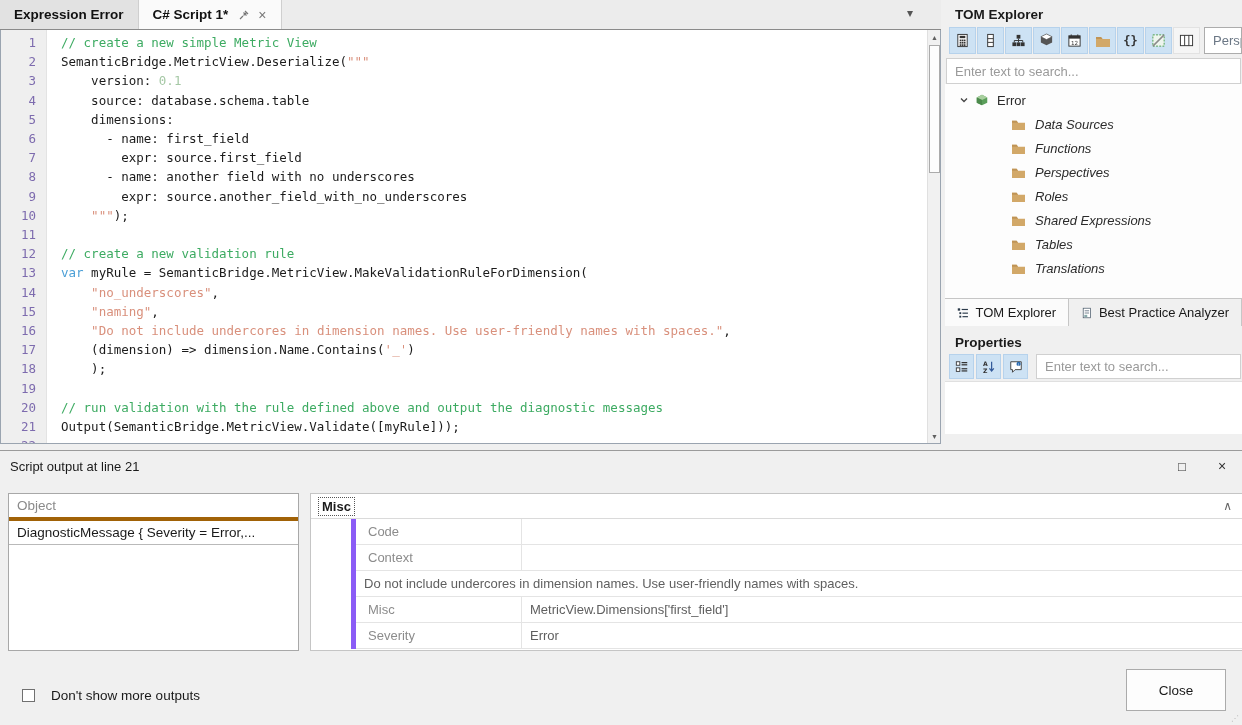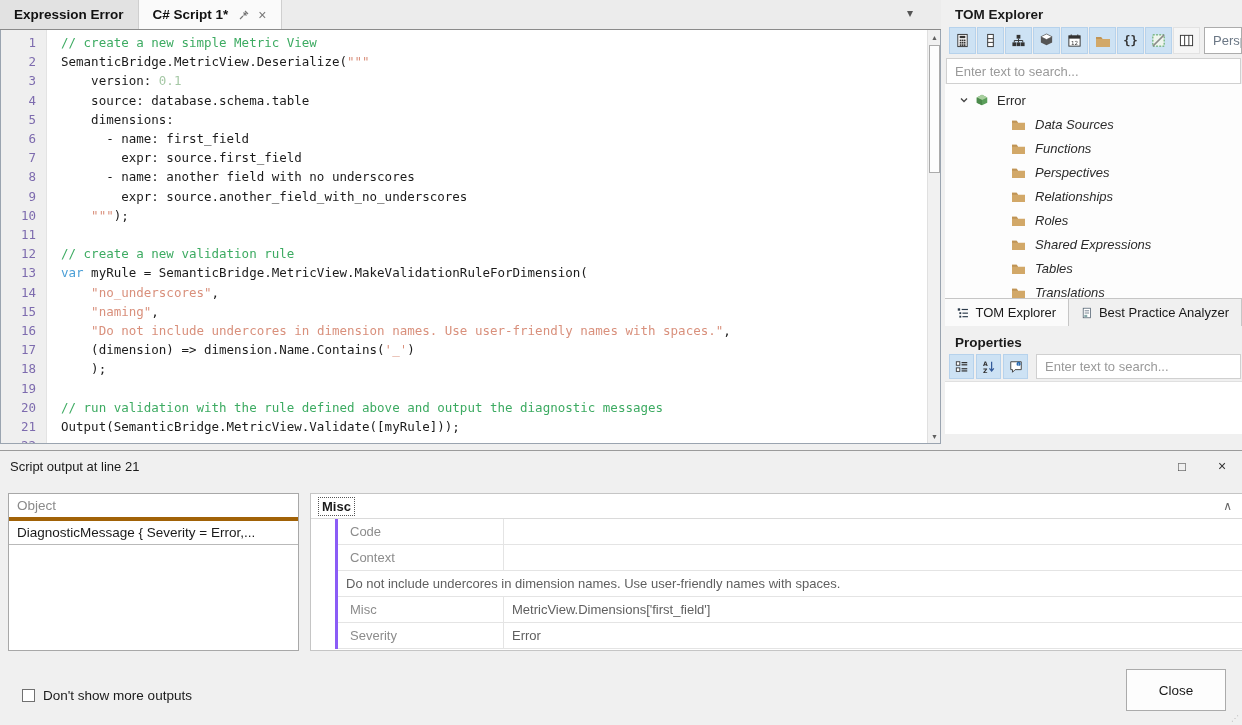--- a/index.html
+++ b/index.html
@@ -102,28 +102,28 @@
                  background:#fff; border:1px solid #a8a8a8; font-size:13.5px; }
   .object-list .hdr { color:#8a8a8a; padding:4px 8px; border-bottom:4px solid #a16207; }
   .object-list .item { padding:4px 8px; border-bottom:1px solid #b9b9b9; white-space:nowrap; overflow:hidden; }
 
   .prop-grid { position:absolute; left:310px; top:42px; right:0px; height:158px;
                background:#fff; border:1px solid #c5c5c5; border-right:none; overflow:hidden; }
   .grid-header { height:25px; display:flex; align-items:center; justify-content:space-between;
                  border-bottom:1px solid #dadada; padding:0 10px 0 8px; }
   .grid-header .grp { font-size:13px; font-weight:bold; outline:1px dotted #555; padding:1px 3px; }
   .grid-header .chev { color:#666; font-size:12px; }
-  .grid-rows { margin-left:24px; border-left:3px solid #8b5cf6; }
+  .grid-rows { margin-left:40px; border-left:5px solid #8b5cf6; }
   .grid-row { display:flex; height:26px; border-bottom:1px solid #e4e4e4; font-size:13px; }
   .grid-row .lbl { width:166px; border-right:1px solid #e4e4e4; color:#8c8c8c;
                    padding:5px 0 0 12px; }
   .grid-row .val { flex:1; color:#5f5f5f; padding:5px 0 0 8px; white-space:nowrap; overflow:hidden; }
 
   .dialog-footer { position:absolute; left:0; right:0; bottom:0; height:60px; }
-  .chk-wrap { position:absolute; left:22px; bottom:22px; display:flex; align-items:center; gap:8px;
+  .chk-wrap { position:absolute; left:22px; bottom:22px; display:flex; align-items:center; gap:16px;
               font-size:13.5px; }
   .chk { width:13px; height:13px; background:#fff; border:1px solid #707070; display:inline-block; }
   .close-btn { position:absolute; right:16px; bottom:14px; width:100px; height:42px; background:#fdfdfd;
                border:1px solid #ababab; font-size:13.5px; color:#1a1a1a; display:flex;
                align-items:center; justify-content:center; font-family:"Liberation Sans",sans-serif; }
   .grip { position:absolute; right:3px; bottom:3px; width:8px; height:8px; color:#b5b5b5; font-size:8px; }
 </style>
 </head>
 <body>
 
@@ -308,29 +308,20 @@
           </span>
           <span>Perspectives</span>
         </div>
         <div class="tree-row child">
           <span class="node-icon">
             <svg width="15" height="13" viewBox="0 0 16 14">
               <path d="M1 3 L6 3 L7.5 5 L15 5 L15 13 L1 13 Z" fill="#d2a868"></path>
               <path d="M1 3 L6 3 L7.5 5 L1 5 Z" fill="#c09455"></path>
             </svg>
           </span>
-          <span>Relationships</span>
-        </div>
-        <div class="tree-row child">
-          <span class="node-icon">
-            <svg width="15" height="13" viewBox="0 0 16 14">
-              <path d="M1 3 L6 3 L7.5 5 L15 5 L15 13 L1 13 Z" fill="#d2a868"></path>
-              <path d="M1 3 L6 3 L7.5 5 L1 5 Z" fill="#c09455"></path>
-            </svg>
-          </span>
           <span>Roles</span>
         </div>
         <div class="tree-row child">
           <span class="node-icon">
             <svg width="15" height="13" viewBox="0 0 16 14">
               <path d="M1 3 L6 3 L7.5 5 L15 5 L15 13 L1 13 Z" fill="#d2a868"></path>
               <path d="M1 3 L6 3 L7.5 5 L1 5 Z" fill="#c09455"></path>
             </svg>
           </span>
           <span>Shared Expressions</span>

